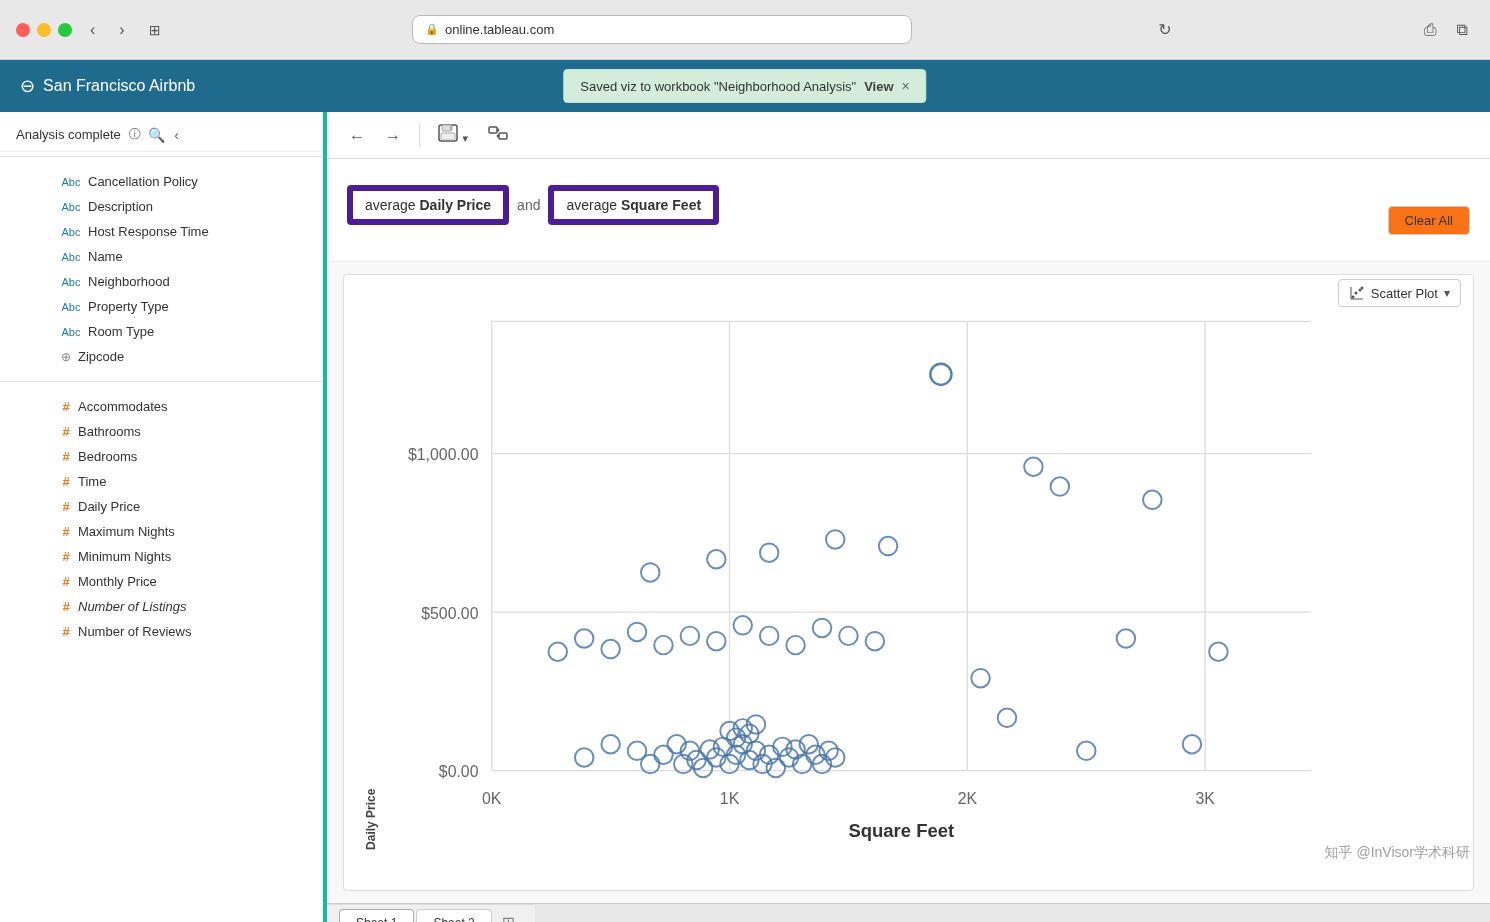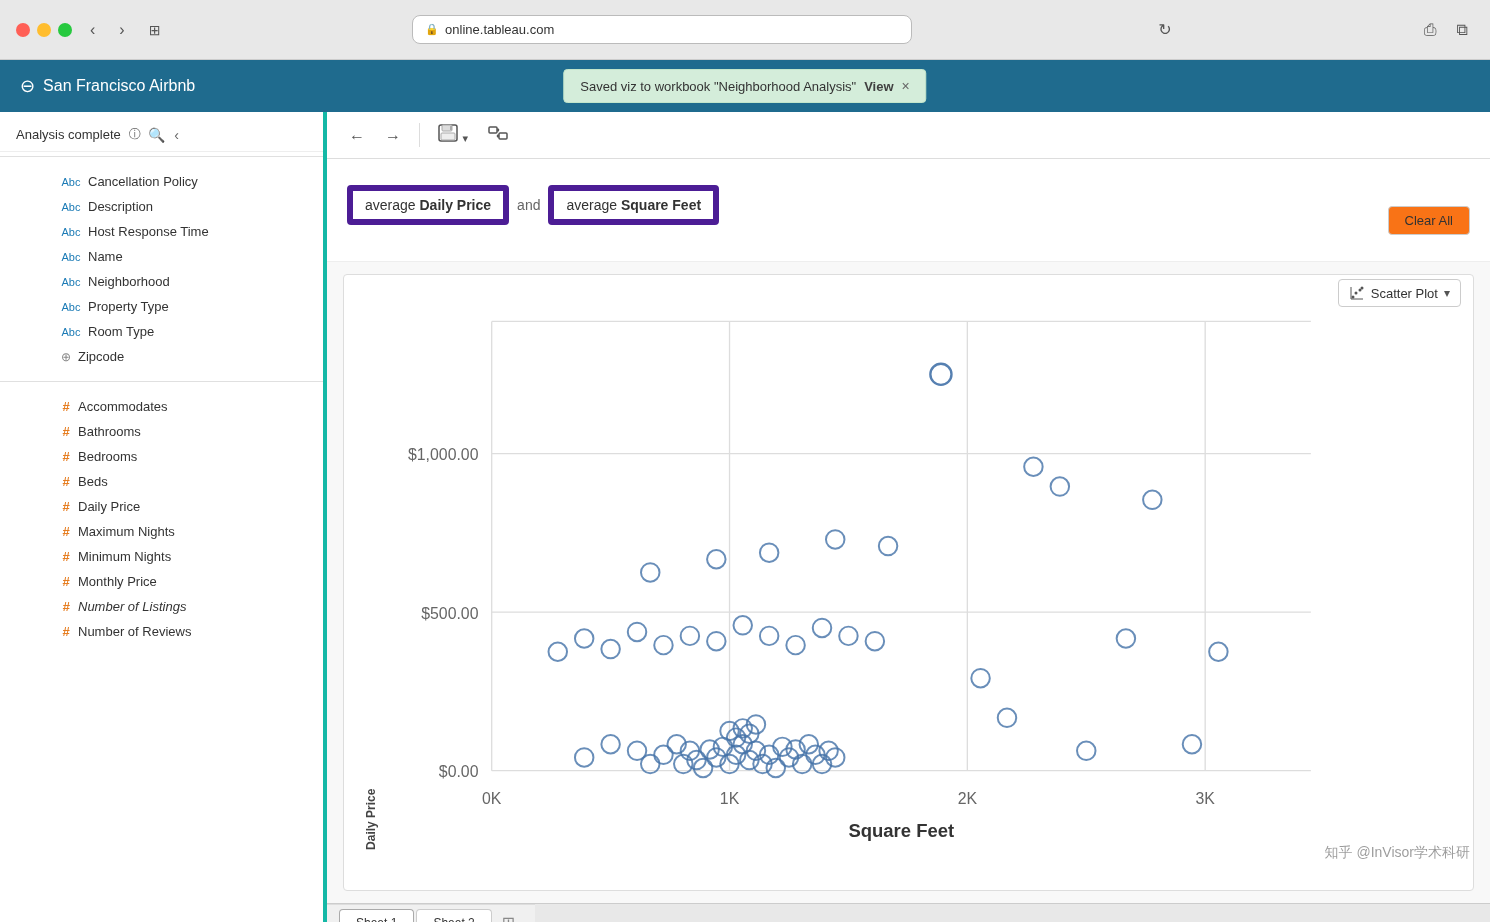--- a/index.html
+++ b/index.html
@@ -350,21 +350,21 @@
       <div class="sidebar-item">
         <span class="hash-label">#</span>
         <span>Bathrooms</span>
       </div>
       <div class="sidebar-item">
         <span class="hash-label">#</span>
         <span>Bedrooms</span>
       </div>
       <div class="sidebar-item">
         <span class="hash-label">#</span>
-        <span>Beds</span>
+        <span>Time</span>
       </div>
       <div class="sidebar-item">
         <span class="hash-label">#</span>
         <span>Daily Price</span>
       </div>
       <div class="sidebar-item">
         <span class="hash-label">#</span>
         <span>Maximum Nights</span>
       </div>
       <div class="sidebar-item">

